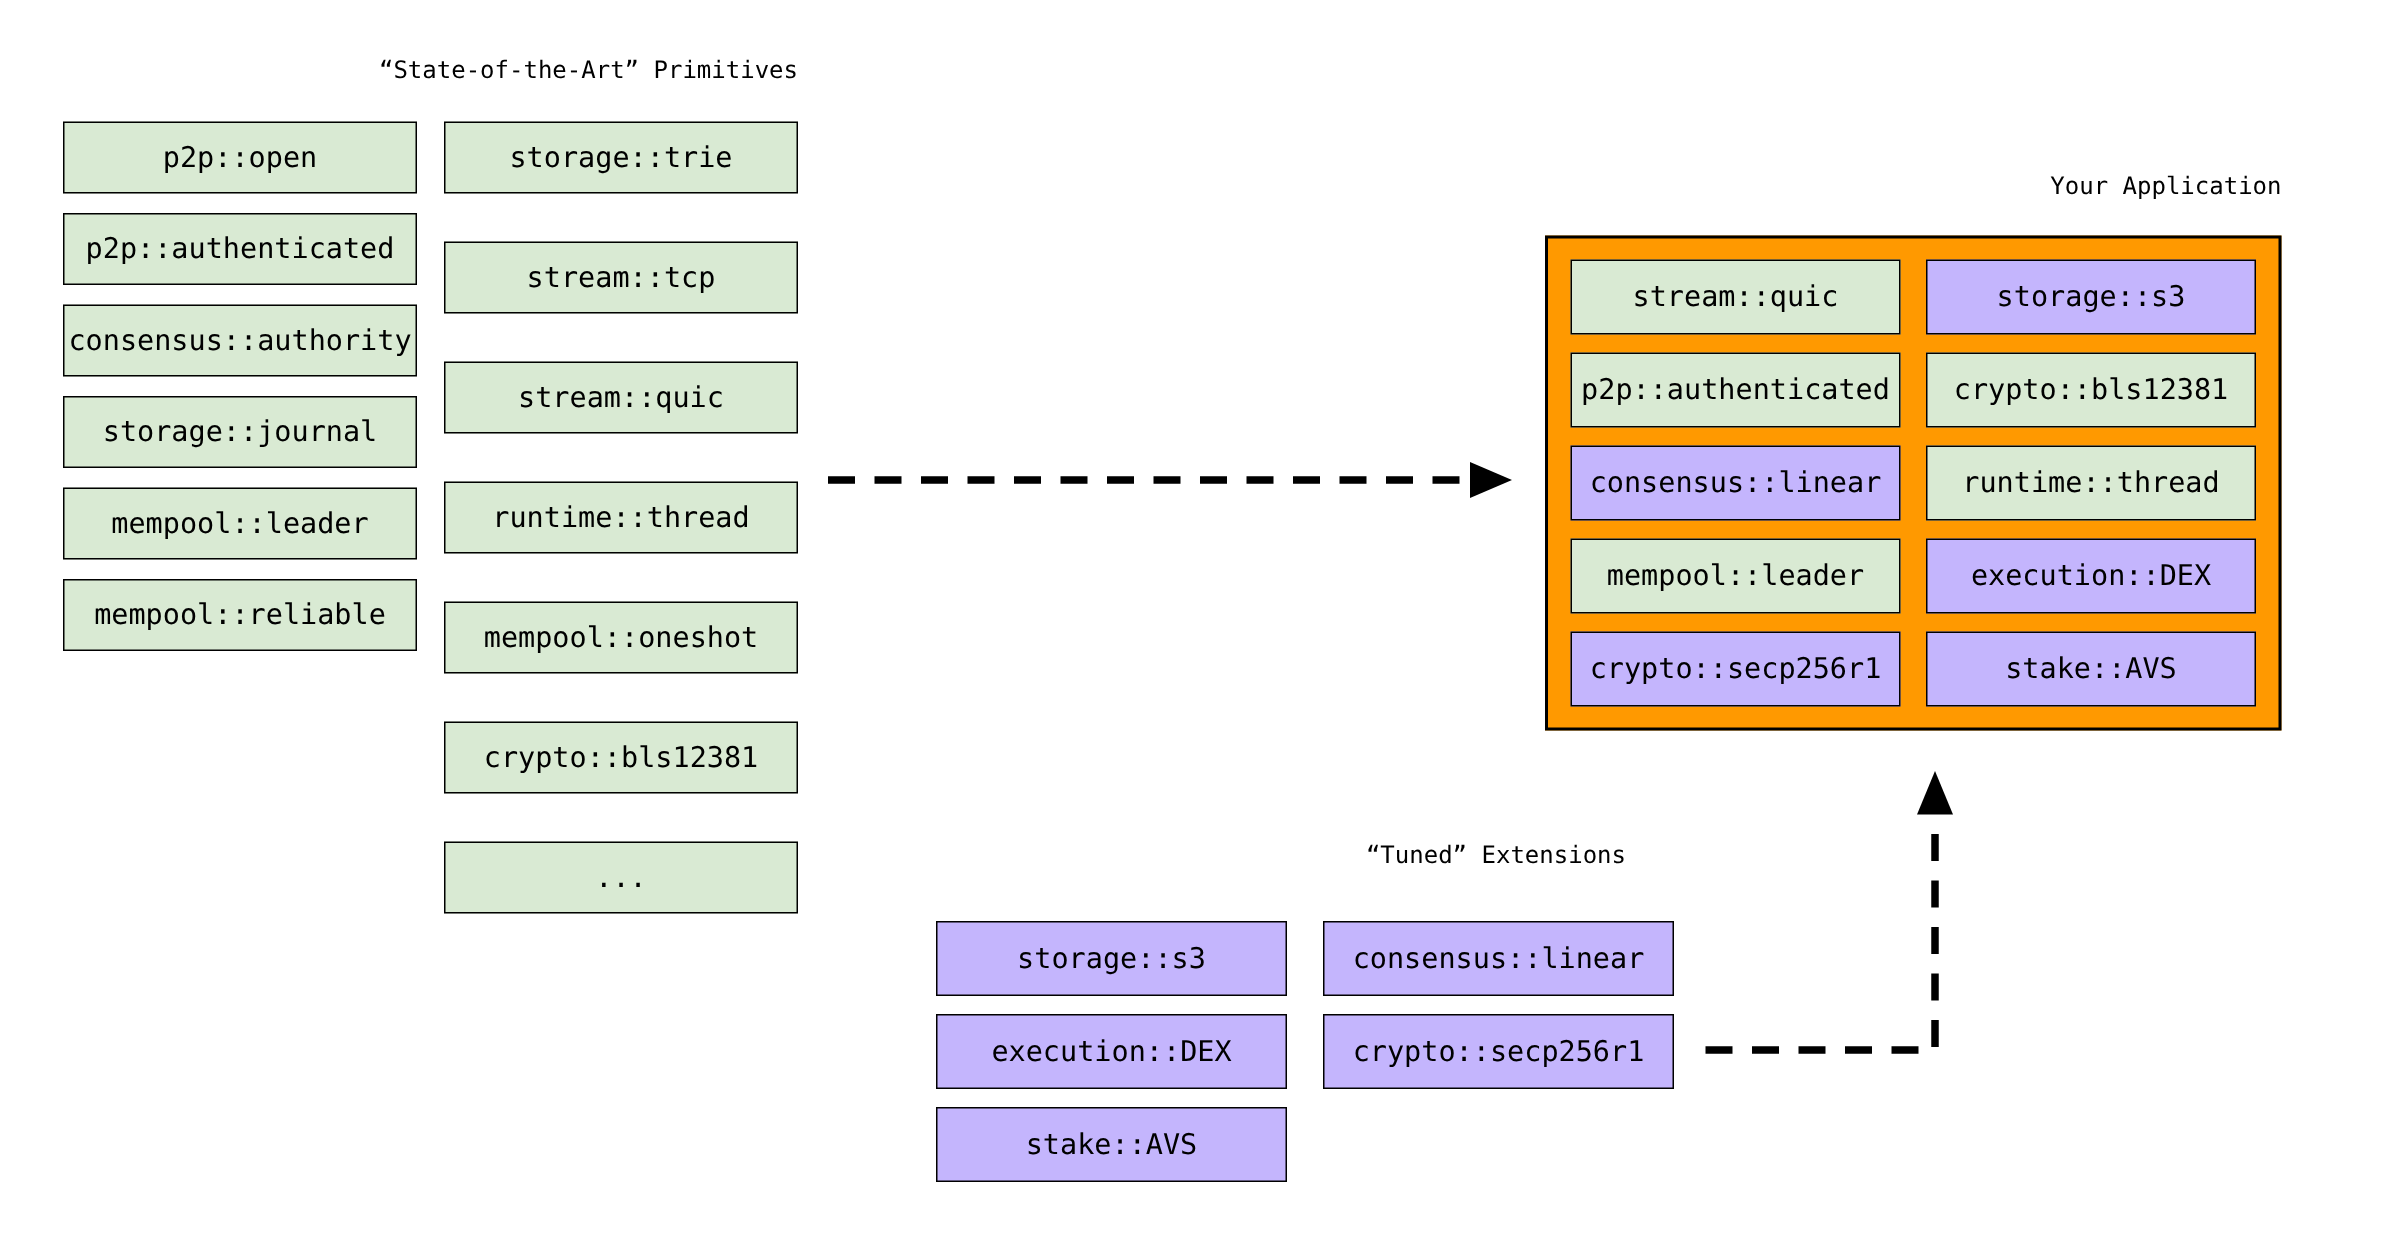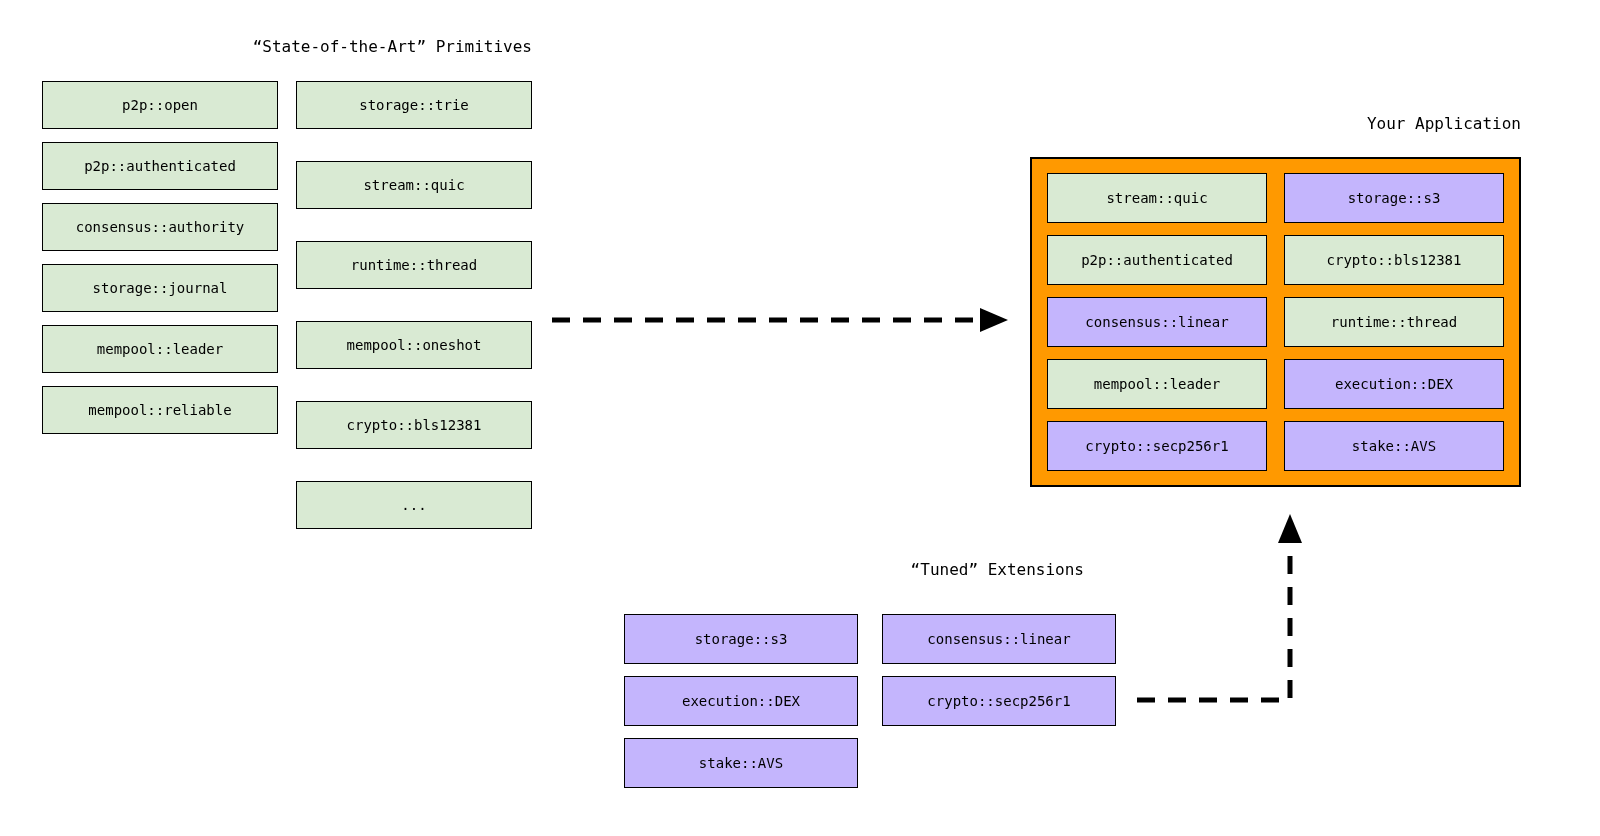--- a/index.html
+++ b/index.html
@@ -29,21 +29,21 @@
     display: flex;
     flex-direction: column;
   }
 
   .box {
     box-sizing: border-box;
     border: 1.5px solid #000000;
     display: flex;
     align-items: center;
     justify-content: center;
-    font-size: 14px;
+    font-size: 19px;
     white-space: nowrap;
     overflow: hidden;
   }
   .green { background: #d9ead3; }
   .pink  { background: #c4b5fd; }
 
   
   .prim-col { gap: 13px; }
   .prim-col .box { width: 236px; height: 48px; }
 
@@ -74,20 +74,21 @@
   <div class="box green">p2p::open</div>
   <div class="box green">p2p::authenticated</div>
   <div class="box green">consensus::authority</div>
   <div class="box green">storage::journal</div>
   <div class="box green">mempool::leader</div>
   <div class="box green">mempool::reliable</div>
 </div>
 
 <div class="abs col prim-col" style="left:296px; top:81px;gap:32px;">
   <div class="box green">storage::trie</div>
+  <div class="box green">stream::tcp</div>
   <div class="box green">stream::quic</div>
   <div class="box green">runtime::thread</div>
   <div class="box green">mempool::oneshot</div>
   <div class="box green">crypto::bls12381</div>
   <div class="box green">...</div>
 </div>
 
 <svg class="abs" style="left:548px; top:298px;" width="470" height="44" viewBox="0 0 470 44">
   <line x1="4" y1="22" x2="432" y2="22" stroke="#000000" stroke-width="5" stroke-dasharray="18 13"></line>
   <polygon points="432,10 432,34 460,22" fill="#000000"></polygon>

